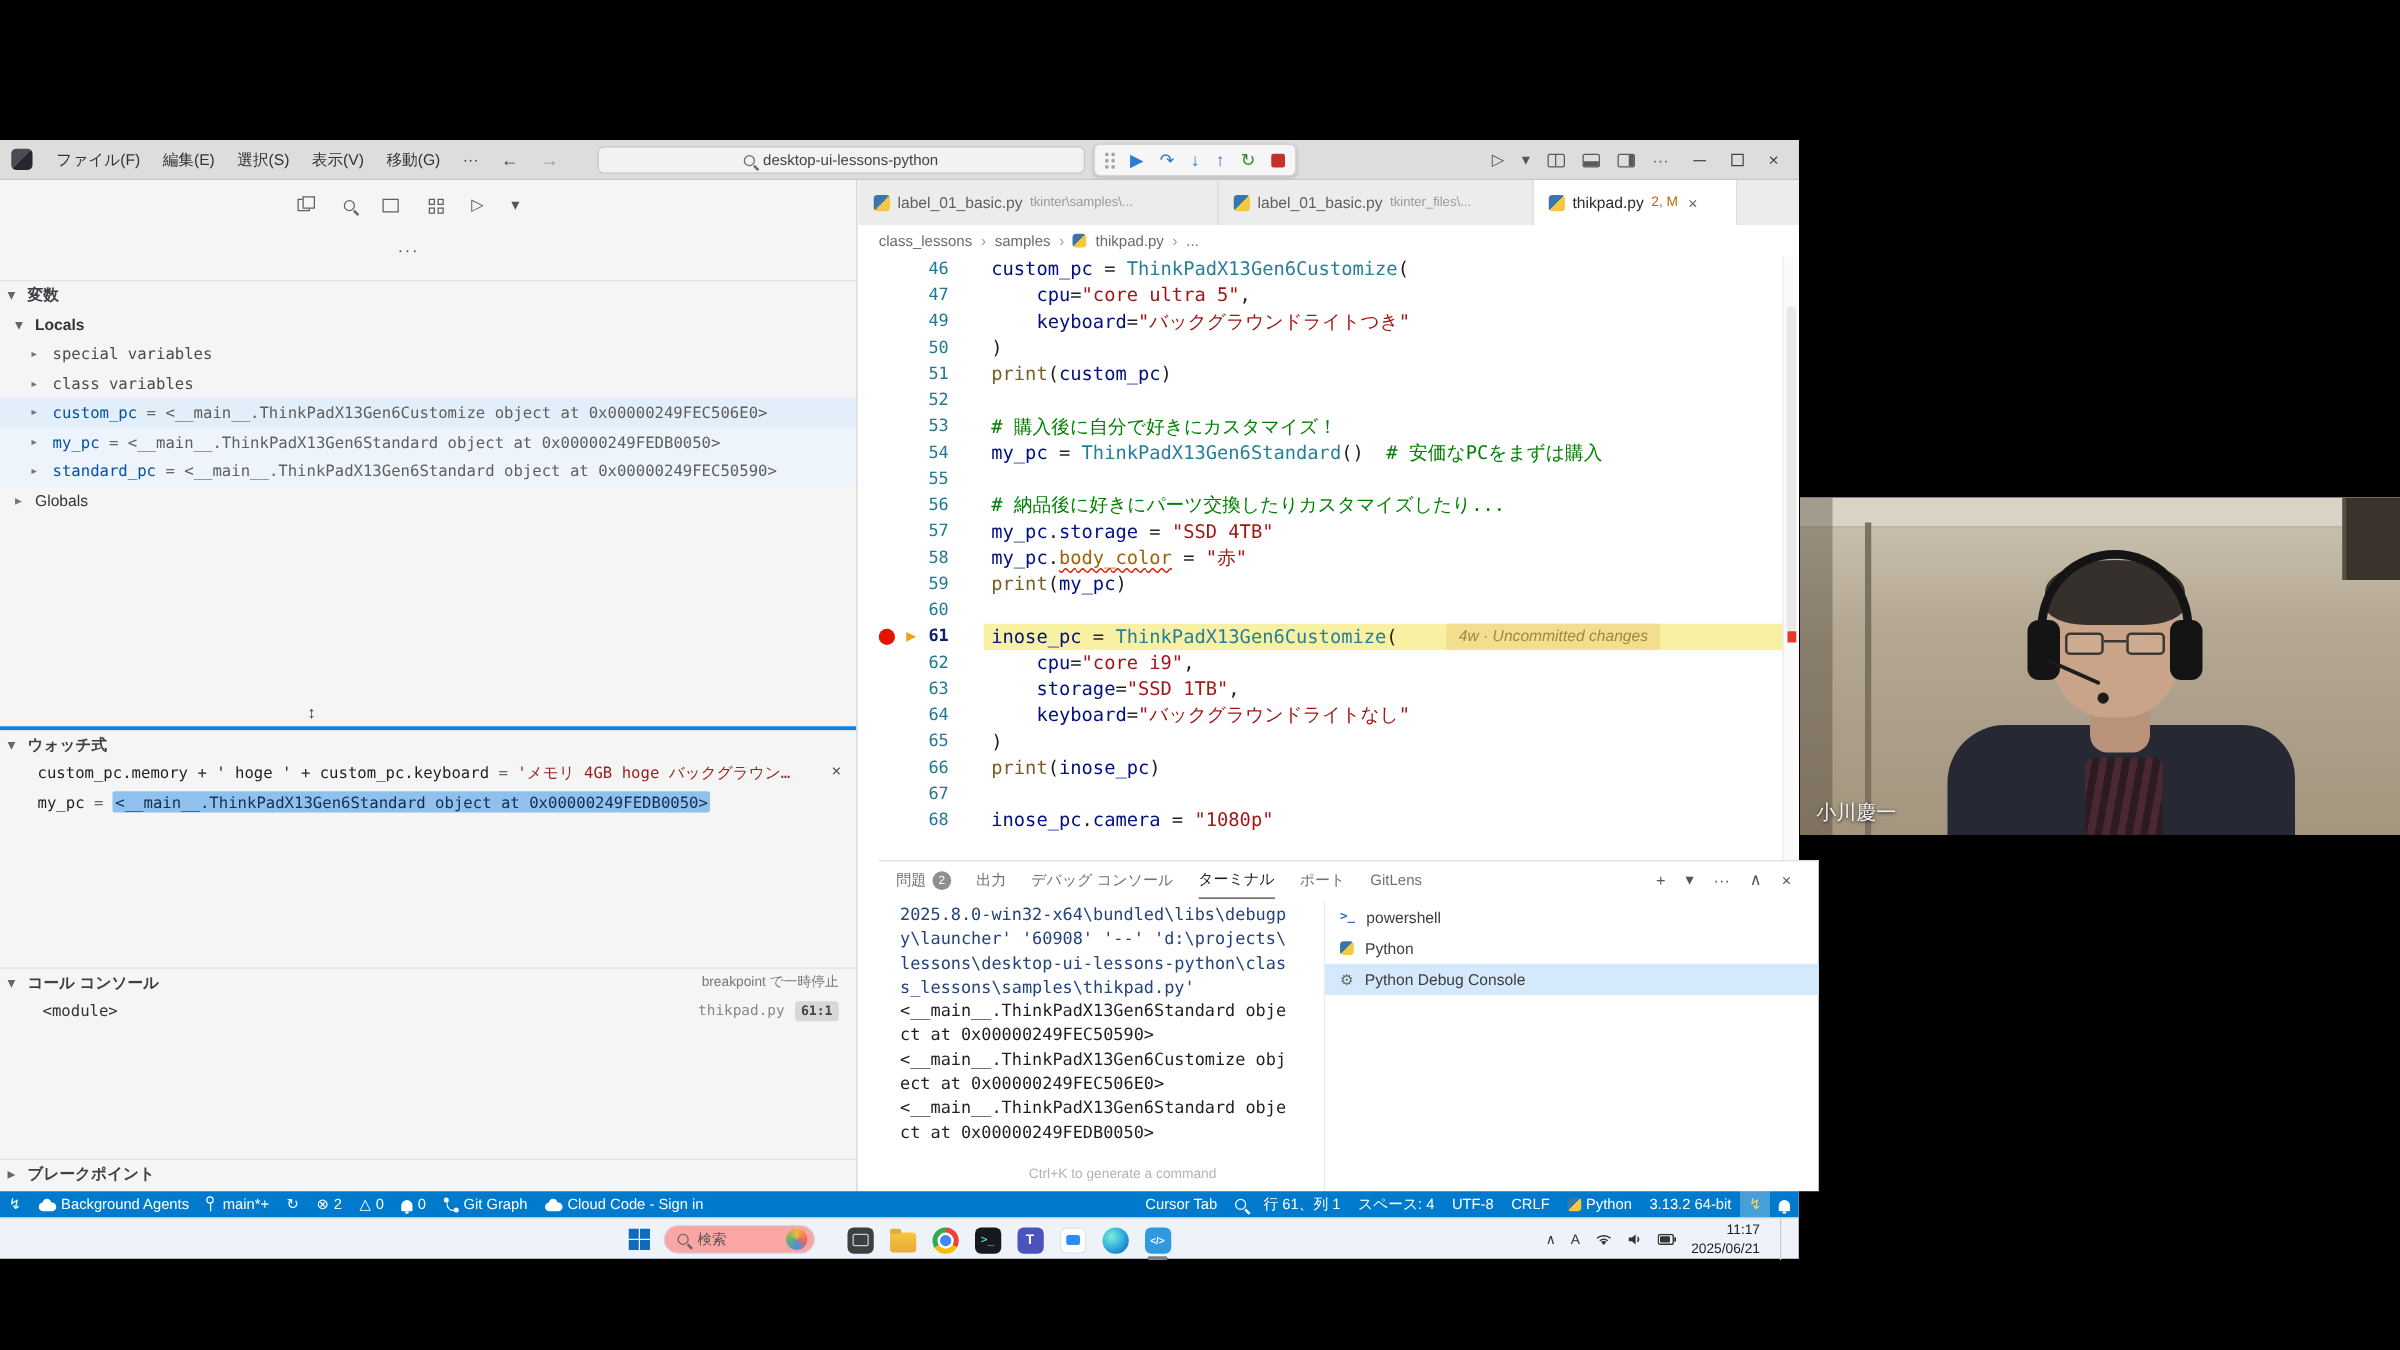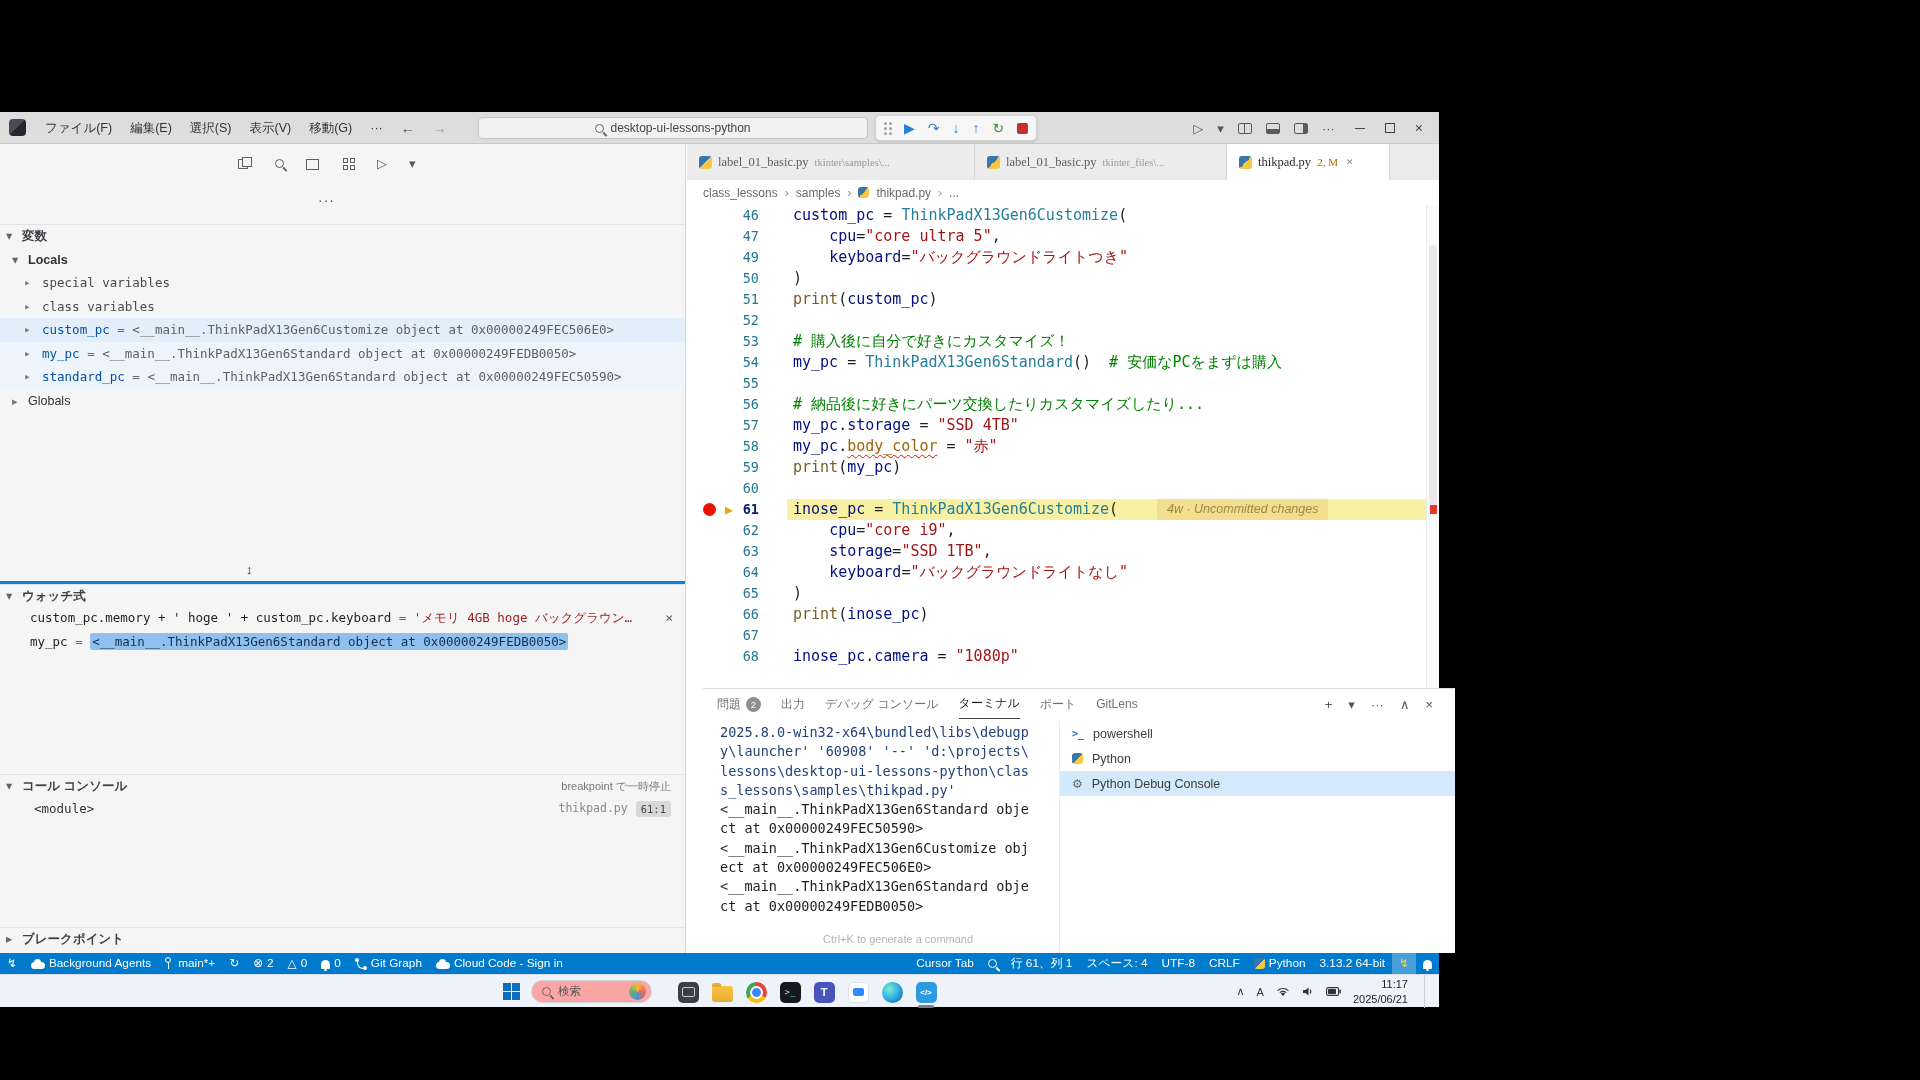--- a/index.html
+++ b/index.html
@@ -68,26 +68,26 @@
   .sash-cursor { position:absolute; left:246px; top:418px; font-size:13px; color:#333; }
   #watch-rows { position:absolute; left:0; top:462px; width:100%; }
   .watch-row { position:relative; height:24.4px; line-height:24.4px; font-size:12.5px; white-space:nowrap; overflow:hidden; padding-left:30px; color:#333; }
   .watch-expr { color:#1e1e1e; } .watch-val { color:#9c2121; }
   .watch-close { position:absolute; right:12px; top:0; color:#555; font-size:13px; }
   .val-sel { background:#8fc0ee; color:#11304f; padding:1px 2px; border-radius:2px; }
   #cs-row { position:absolute; left:0; top:653px; width:100%; height:23px; line-height:23px; font-size:12.5px; color:#333; }
   #cs-row .frame { margin-left:34px; }
   #cs-row .right { position:absolute; right:14px; top:0; display:flex; gap:8px; align-items:center; }
   #cs-row .file { color:#888; font-size:11.5px; }
-  .linecol-badge { background:#d8d8d8; color:#444; font-size:10.5px; border-radius:3px; padding:1px 5px; line-height:14px; }
+  .linecol-badge { background:#d8d8d8; color:#444; font-size:10.5px; border-radius:3px; padding:1px 5px; line-height:14px;font-weight:bold; }
 
   
   #editor { position:absolute; left:687px; top:0; right:0; height:100%; background:#fff; }
   #tabbar { position:absolute; left:0; top:0; width:100%; height:36px; background:#ececec; display:flex; }
-  .tab { position:relative; height:36px; display:flex; align-items:center; gap:6px; padding:0 12px; border-right:1px solid #d6d6d6; background:#ececec; font-size:12.5px; color:#5f5f5f; white-space:nowrap; overflow:hidden;font-family:Liberation Serif, serif; }
+  .tab { position:relative; height:36px; display:flex; align-items:center; gap:6px; padding:0 12px; border-right:1px solid #d6d6d6; background:#ececec; font-size:12.5px; color:#5f5f5f; white-space:nowrap; overflow:hidden; }
   .tab.active { background:#fff; color:#2b2b2b; }
   .tab-hint { font-size:10.5px; color:#999; }
   .tab-badge { font-size:11px; color:#b26b00; }
   .tab-close { color:#666; font-size:13px; margin-left:2px; }
   .py-icon { width:13px; height:13px; border-radius:3px; flex:none; background:linear-gradient(135deg,#3a76ab 0 50%,#f5c842 50% 100%); display:inline-block; }
   .py-icon.small { width:11px; height:11px; }
   #crumbs { position:absolute; left:0; top:36px; width:100%; height:25px; display:flex; align-items:center; gap:7px; padding-left:16px; font-size:12px; color:#6a6a6a; background:#fff; }
   .bc-sep { color:#999; font-size:12px; }
 
   
@@ -564,13 +564,34 @@
           </svg>
         <div id="clock">
           <div>11:17</div>
           <div>2025/06/21</div>
         </div>
         <span class="show-desktop"></span>
       </div>
     </div>
   </div>
 
+  <div id="webcam">
+    <span class="ceiling"></span>
+    <span class="left-shadow"></span>
+    <span class="door-edge"></span>
+    <span class="frame-tr"></span>
+    <span class="torso"></span>
+    <span class="shirt"></span>
+    <span class="neck"></span>
+    <span class="head"></span>
+    <span class="hair"></span>
+    <span class="hp-band"></span>
+    <span class="hp-cup l"></span>
+    <span class="hp-cup r"></span>
+    <span class="glasses">
+        <i></i>
+        <i class="r"></i>
+      </span>
+    <span class="mic"></span>
+    <span class="mic-tip"></span>
+    <span class="wc-name">小川慶一</span>
+  </div>
 </div>
 
 </body></html>

